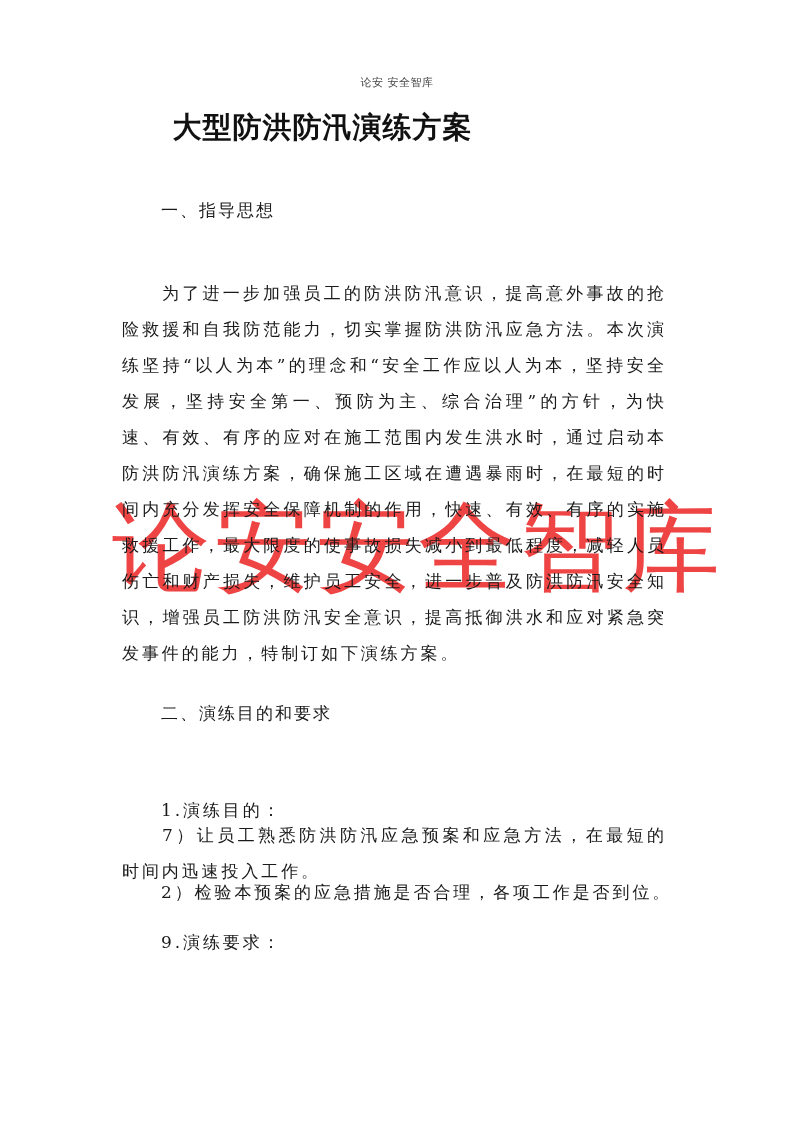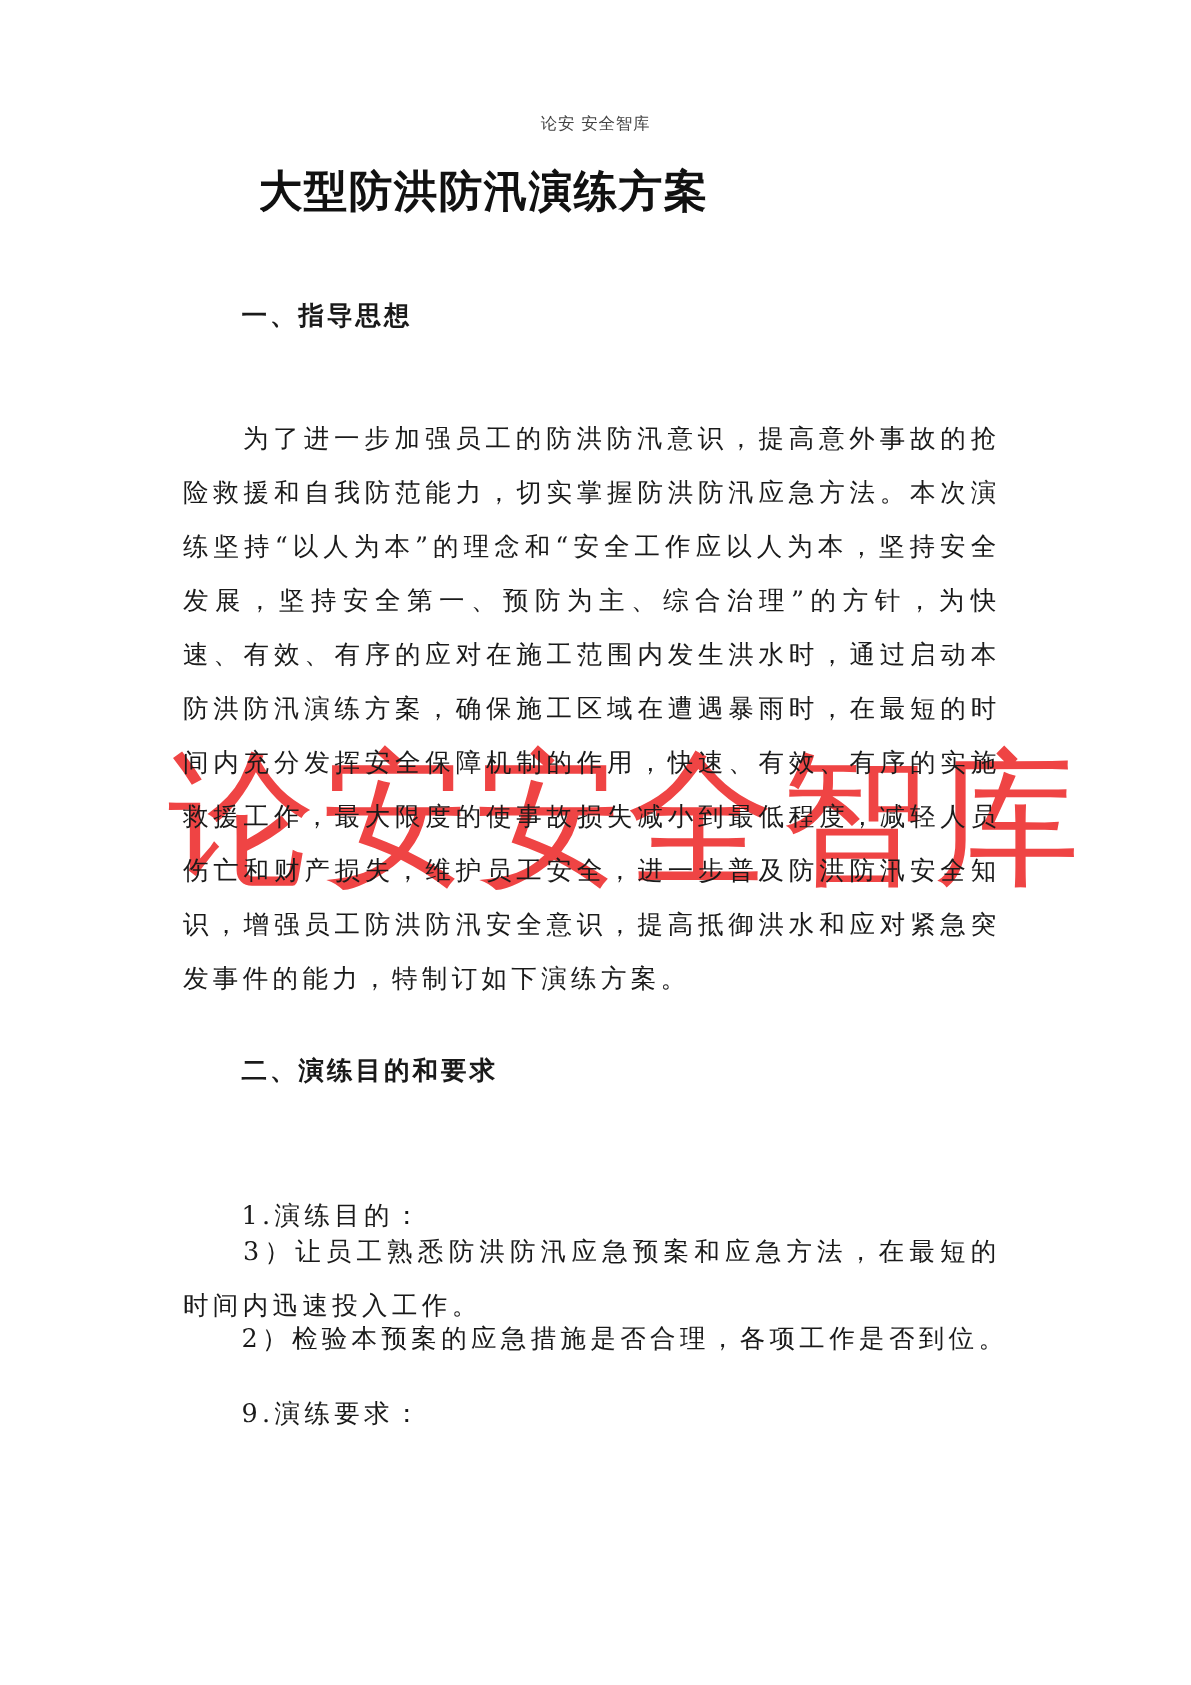--- a/index.html
+++ b/index.html
@@ -5,21 +5,21 @@
     html, body { margin: 0; padding: 0; background: #ffffff; }
     body { width: 794px; height: 1123px; position: relative; overflow: hidden;
       font-family: "DejaVu Serif", "Liberation Serif", serif; color: #1a1a1a; }
     .header { position: absolute; top: 47px; left: 0; width: 794px; text-align: center;
       font-size: 11px; color: #444; letter-spacing: 0.5px; margin-top: 28px; }
     .title { position: absolute; top: 108px; left: 0; width: 645px; text-align: center;
       font-size: 29px; font-weight: bold; color: #111; letter-spacing: 1px; }
     .watermark { position: absolute; top: 498px; left: 112px; width: 600px;
       font-size: 98px; color: #ef4444; letter-spacing: 4px; white-space: nowrap;
       font-family: "DejaVu Sans", sans-serif; z-index: 0; line-height: 1; }
-    .h2 { position: absolute; left: 161px; font-size: 17px; font-weight: bold; letter-spacing: 2px; z-index: 1; }
+    .h2 { position: absolute; left: 161px; font-size: 17px; font-weight: normal; letter-spacing: 2px; z-index: 1; }
     .para { position: absolute; left: 122px; width: 545px; font-size: 17px; line-height: 36px;
       text-align: justify; text-align-last: left; letter-spacing: 2.9px; text-indent: 40px; z-index: 1; }
     .line { position: absolute; left: 161px; font-size: 17px; letter-spacing: 2.9px; z-index: 1; white-space: nowrap; }
   </style>
 </head>
 <body>
 
 <div class="header">论安 安全智库</div>
 
 <div class="watermark">论安安全智库</div>
@@ -27,17 +27,17 @@
 <div class="title">大型防洪防汛演练方案</div>
 
 <div class="h2" style="top:199px;">一、指导思想</div>
 
 <div class="para" style="top:243px;margin-top:32px;">为了进一步加强员工的防洪防汛意识，提高意外事故的抢险救援和自我防范能力，切实掌握防洪防汛应急方法。本次演练坚持“以人为本”的理念和“安全工作应以人为本，坚持安全发展，坚持安全第一、预防为主、综合治理”的方针，为快速、有效、有序的应对在施工范围内发生洪水时，通过启动本防洪防汛演练方案，确保施工区域在遭遇暴雨时，在最短的时间内充分发挥安全保障机制的作用，快速、有效、有序的实施救援工作，最大限度的使事故损失减小到最低程度，减轻人员伤亡和财产损失，维护员工安全，进一步普及防洪防汛安全知识，增强员工防洪防汛安全意识，提高抵御洪水和应对紧急突发事件的能力，特制订如下演练方案。</div>
 
 <div class="h2" style="top:689px;margin-top:13px;">二、演练目的和要求</div>
 
 <div class="line" style="top:758px;margin-top:41px;">1.演练目的：</div>
 
-<div class="para" style="top:817px;">3）让员工熟悉防洪防汛应急预案和应急方法，在最短的时间内迅速投入工作。</div>
+<div class="para" style="top:817px;">7）让员工熟悉防洪防汛应急预案和应急方法，在最短的时间内迅速投入工作。</div>
 
 <div class="line" style="top:881px;">2）检验本预案的应急措施是否合理，各项工作是否到位。</div>
 
 <div class="line" style="top:931px;">9.演练要求：</div>
 
 </body></html>

